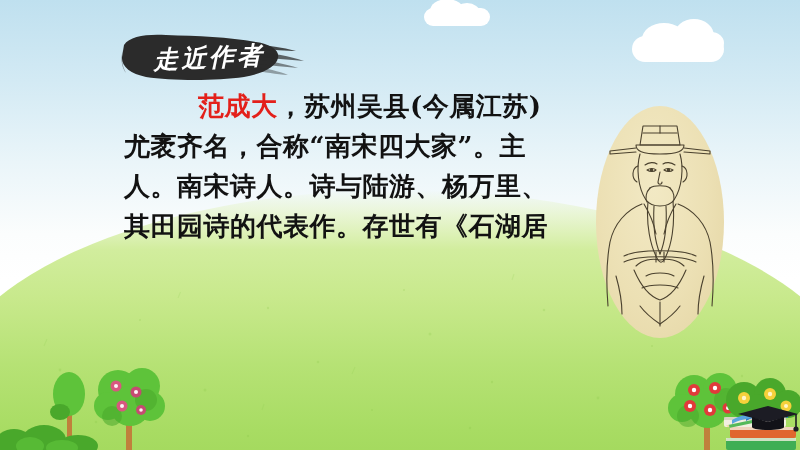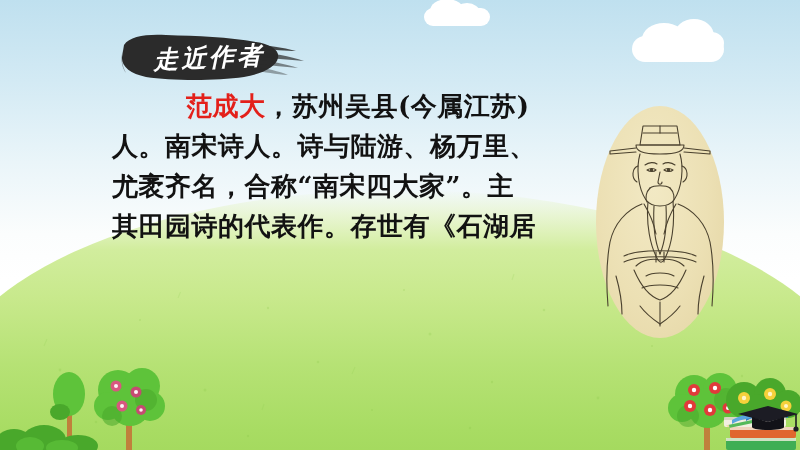--- a/index.html
+++ b/index.html
@@ -56,21 +56,21 @@
     font-family:"DejaVu Serif","Liberation Serif",serif;
     font-weight:700;font-style:italic;
     text-align:center;
     transform:rotate(-2.5deg);
     text-shadow:0 0 1px rgba(0,0,0,.25);
     white-space:nowrap;
   }
 
   
   #body-copy{
-    position:absolute;left:112px;top:86px;width:480px;
+    position:absolute;left:124px;top:86px;width:480px;
     font-family:"DejaVu Serif","Liberation Serif",serif;
     font-size:26px;line-height:40px;color:#121212;
     letter-spacing:.5px;font-weight:600;
     text-align:justify;text-justify:inter-character;
   }
   #body-copy .author-name{color:#e3201a;font-weight:700;}
   #body-copy .ln{display:block;white-space:nowrap;height:40px;}
   #body-copy .ln.indent{text-indent:74px;}
 
   
@@ -153,22 +153,22 @@
       <path d="M130 34 C144 36, 158 39, 168 43 C154 42, 138 39, 128 37 Z" fill="#2b2b2b" opacity=".4"></path>
       <path d="M3 18 C1 26, 2 34, 6 41 C2 36, 0 27, 3 18 Z" fill="#2b2b2b" opacity=".5"></path>
     </svg>
     <div id="title-text">走近作者</div>
   </div>
 
   <div id="body-copy">
     <span class="ln indent">
       <span class="author-name">范成大</span><span>，苏州吴县(今属江苏)</span>
     </span>
+    <span class="ln">尤袤齐名，合称“南宋四大家”。主</span>
     <span class="ln">人。南宋诗人。诗与陆游、杨万里、</span>
-    <span class="ln">尤袤齐名，合称“南宋四大家”。主</span>
     <span class="ln">其田园诗的代表作。存世有《石湖居</span>
   </div>
 
   <div id="portrait">
     <div id="portrait-oval"></div>
     <svg id="portrait-figure" viewBox="0 0 128 232">
       <g fill="none" stroke="#4a412e" stroke-width="1.1" stroke-linecap="round" stroke-linejoin="round">
 
         <path d="M44 39 L47 20 L81 20 L84 39 Z"></path>
         <path d="M47 27 L81 27"></path>

